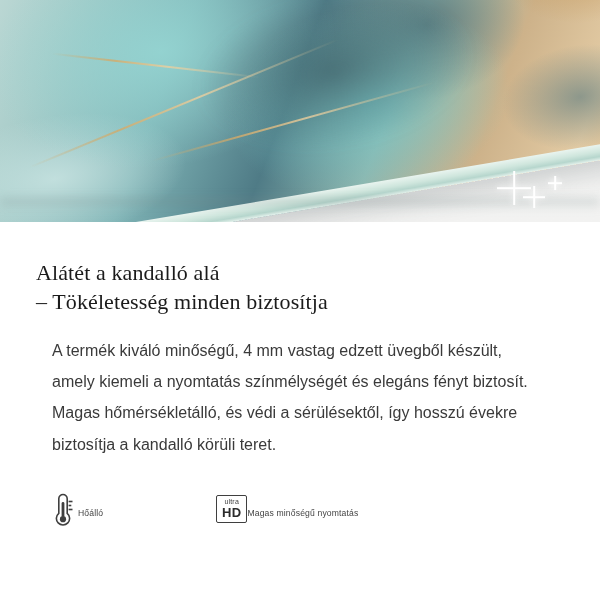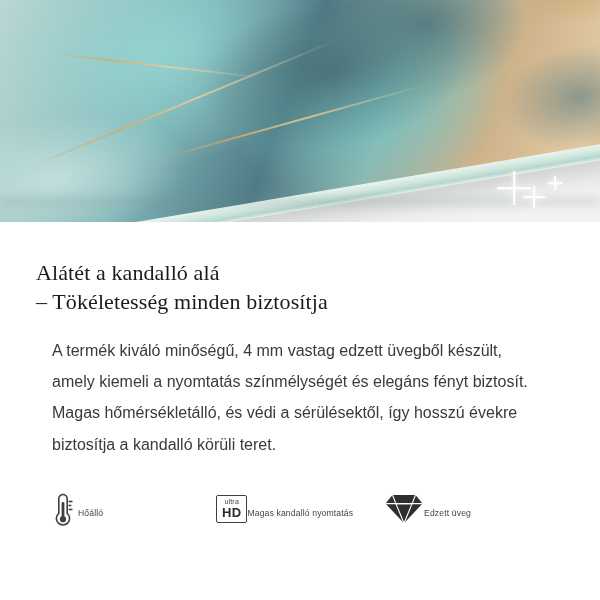--- a/index.html
+++ b/index.html
@@ -243,33 +243,22 @@
         <div class="feature-label">Hőálló</div>
       </div>
 
       <div class="feature">
         <div class="feature-icon">
           <div class="ultrahd-box">
             <span class="u">ultra</span>
             <span class="hd">HD</span>
           </div>
         </div>
-        <div class="feature-label">Magas kandalló nyomtatás</div>
+        <div class="feature-label">Magas minőségű nyomtatás</div>
       </div>
 
 
-      <div class="feature">
-        <div class="feature-icon">
-          <svg width="40" height="36" viewBox="0 0 40 36" fill="#2f2f2f">
-            <path d="M8.5 4 h23 l7 8.6 -18.5 19.6 L1.5 12.6 z"></path>
-            <path d="M8.5 4 l3.4 8.6 h16.2 L31.5 4" fill="none" stroke="#ffffff" stroke-width="1.1"></path>
-            <path d="M11.9 12.6 L20 32.2 l8.1 -19.6" fill="none" stroke="#ffffff" stroke-width="1.1"></path>
-            <path d="M1.5 12.6 h37" fill="none" stroke="#ffffff" stroke-width="1.1"></path>
-          </svg>
-        </div>
-        <div class="feature-label">Edzett üveg</div>
-      </div>
 
 
 
     </div>
   </div>
 </div>
 
 </body></html>

